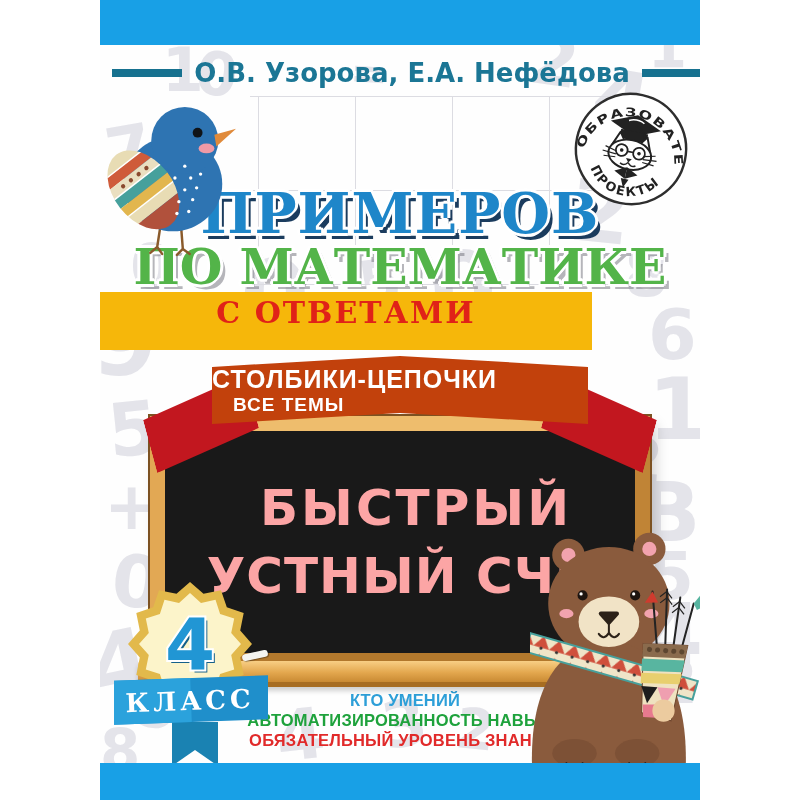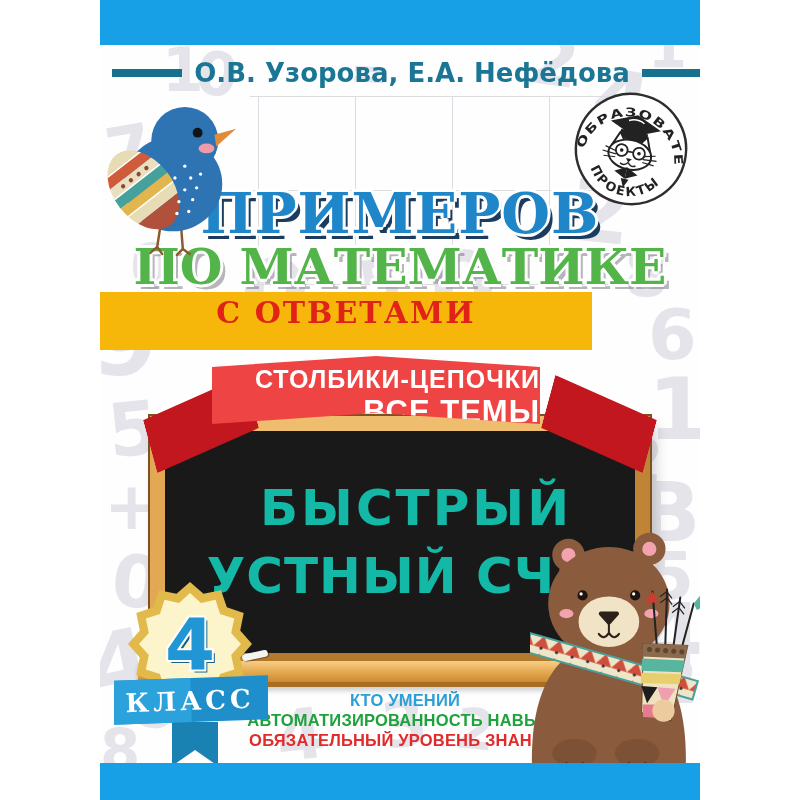--- a/index.html
+++ b/index.html
@@ -50,33 +50,33 @@
            text-align:center;font-family:"DejaVu Serif",serif;font-weight:bold;color:#e02218;}
   .ybanner .l1{font-size:30px;margin-top:3px;letter-spacing:2px;}
   .ybanner .l2{font-size:19px;margin-top:1px;letter-spacing:1px;}
 
   
   .flap{position:absolute;width:110px;height:72px;background:#c2171f;z-index:3;}
   .flap.left{left:46px;top:388px;transform:rotate(-15deg);
              clip-path:polygon(0 24%,100% 0,100% 76%,0 100%);}
   .flap.right{left:444px;top:388px;transform:rotate(15deg);
              clip-path:polygon(0 0,100% 24%,100% 100%,0 76%);}
-  .rcenter{position:absolute;left:112px;top:356px;width:328px;height:68px;background:#ef4444;z-index:3;
+  .rcenter{position:absolute;left:112px;top:356px;width:376px;height:68px;background:#c2410c;z-index:3;
            clip-path:polygon(0 16%,50% 0,100% 16%,100% 100%,50% 84%,0 100%);
-           text-align:right;color:#fff;font-weight:bold;}
+           text-align:left;color:#fff;font-weight:bold;}
   .rcenter .l1{font-size:25px;margin-top:9px;letter-spacing:1px;}
-  .rcenter .l2{font-size:31px;margin-top:0px;letter-spacing:1px;}
+  .rcenter .l2{font-size:19px;margin-top:0px;letter-spacing:1px;padding-left:21px;}
 
   
   .board{position:absolute;left:50px;top:416px;width:500px;height:252px;box-sizing:border-box;z-index:1;
          background:#191919;border:15px solid #d99b45;
          border-top-color:#eebd6d;border-left-color:#e2a854;
          border-right-color:#c08436;border-bottom-color:#b3792d;
          box-shadow:0 0 0 2px #7c5222,6px 8px 12px rgba(0,0,0,.18);}
-  .board .btxt{margin-top:48px;text-align:center;color:#14b8a6;
+  .board .btxt{margin-top:48px;text-align:center;color:#fca5a5;
                font-family:"DejaVu Sans",sans-serif;font-weight:bold;margin-left:32px;}
   .board .b1{font-size:50px;letter-spacing:3px;}
   .board .b2{font-size:50px;letter-spacing:1px;margin-top:10px;}
 
   .ledge{position:absolute;left:38px;top:661px;width:524px;height:21px;z-index:3;
          background:linear-gradient(#f8cf85,#e3a74e 55%,#c98a33);
          border-radius:4px;border-bottom:5px solid #a76d22;box-shadow:0 4px 5px rgba(0,0,0,.18);}
   .chalk{position:absolute;left:142px;top:652px;width:26px;height:7px;background:#f4f4f0;
          border-radius:3px;transform:rotate(-12deg);z-index:4;box-shadow:1px 1px 1px rgba(0,0,0,.35);}
 

